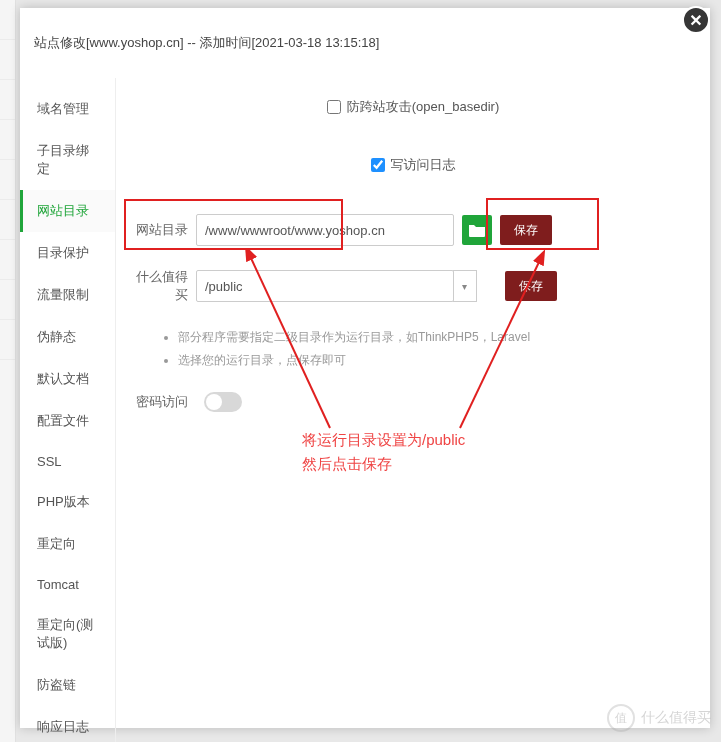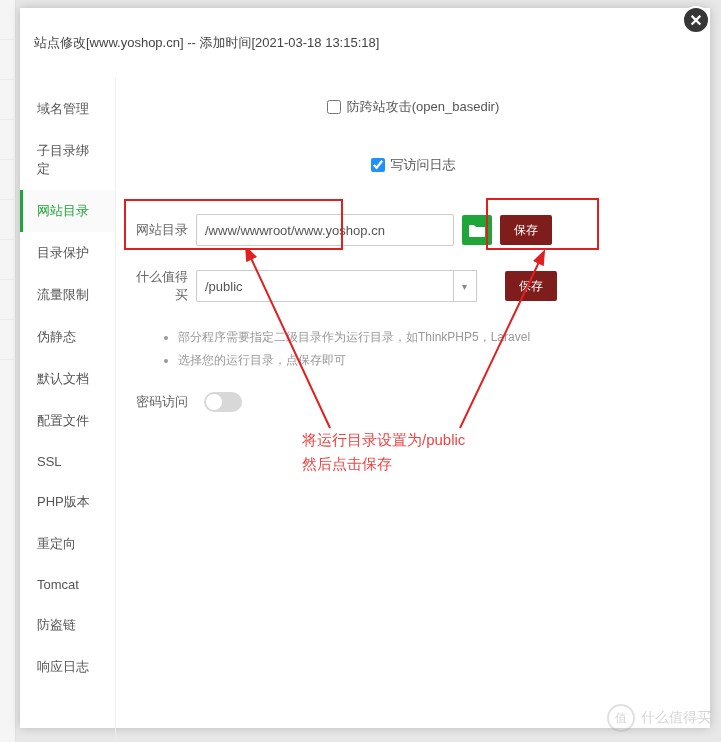--- a/index.html
+++ b/index.html
@@ -242,20 +242,21 @@
       <div class="sidebar-item active"><span>网站目录</span></div>
       <div class="sidebar-item"><span>目录保护</span></div>
       <div class="sidebar-item"><span>流量限制</span></div>
       <div class="sidebar-item"><span>伪静态</span></div>
       <div class="sidebar-item"><span>默认文档</span></div>
       <div class="sidebar-item"><span>配置文件</span></div>
       <div class="sidebar-item"><span>SSL</span></div>
       <div class="sidebar-item"><span>PHP版本</span></div>
       <div class="sidebar-item"><span>重定向</span></div>
       <div class="sidebar-item"><span>Tomcat</span></div>
+      <div class="sidebar-item"><span>重定向(测试版)</span></div>
       <div class="sidebar-item"><span>防盗链</span></div>
       <div class="sidebar-item"><span>响应日志</span></div>
     </div>
 
     <div class="content">
 
       <div class="checkbox-row">
         <label class="cb-wrap">
           <input type="checkbox" class="cb" style="">
           <span>防跨站攻击(open_basedir)</span>

